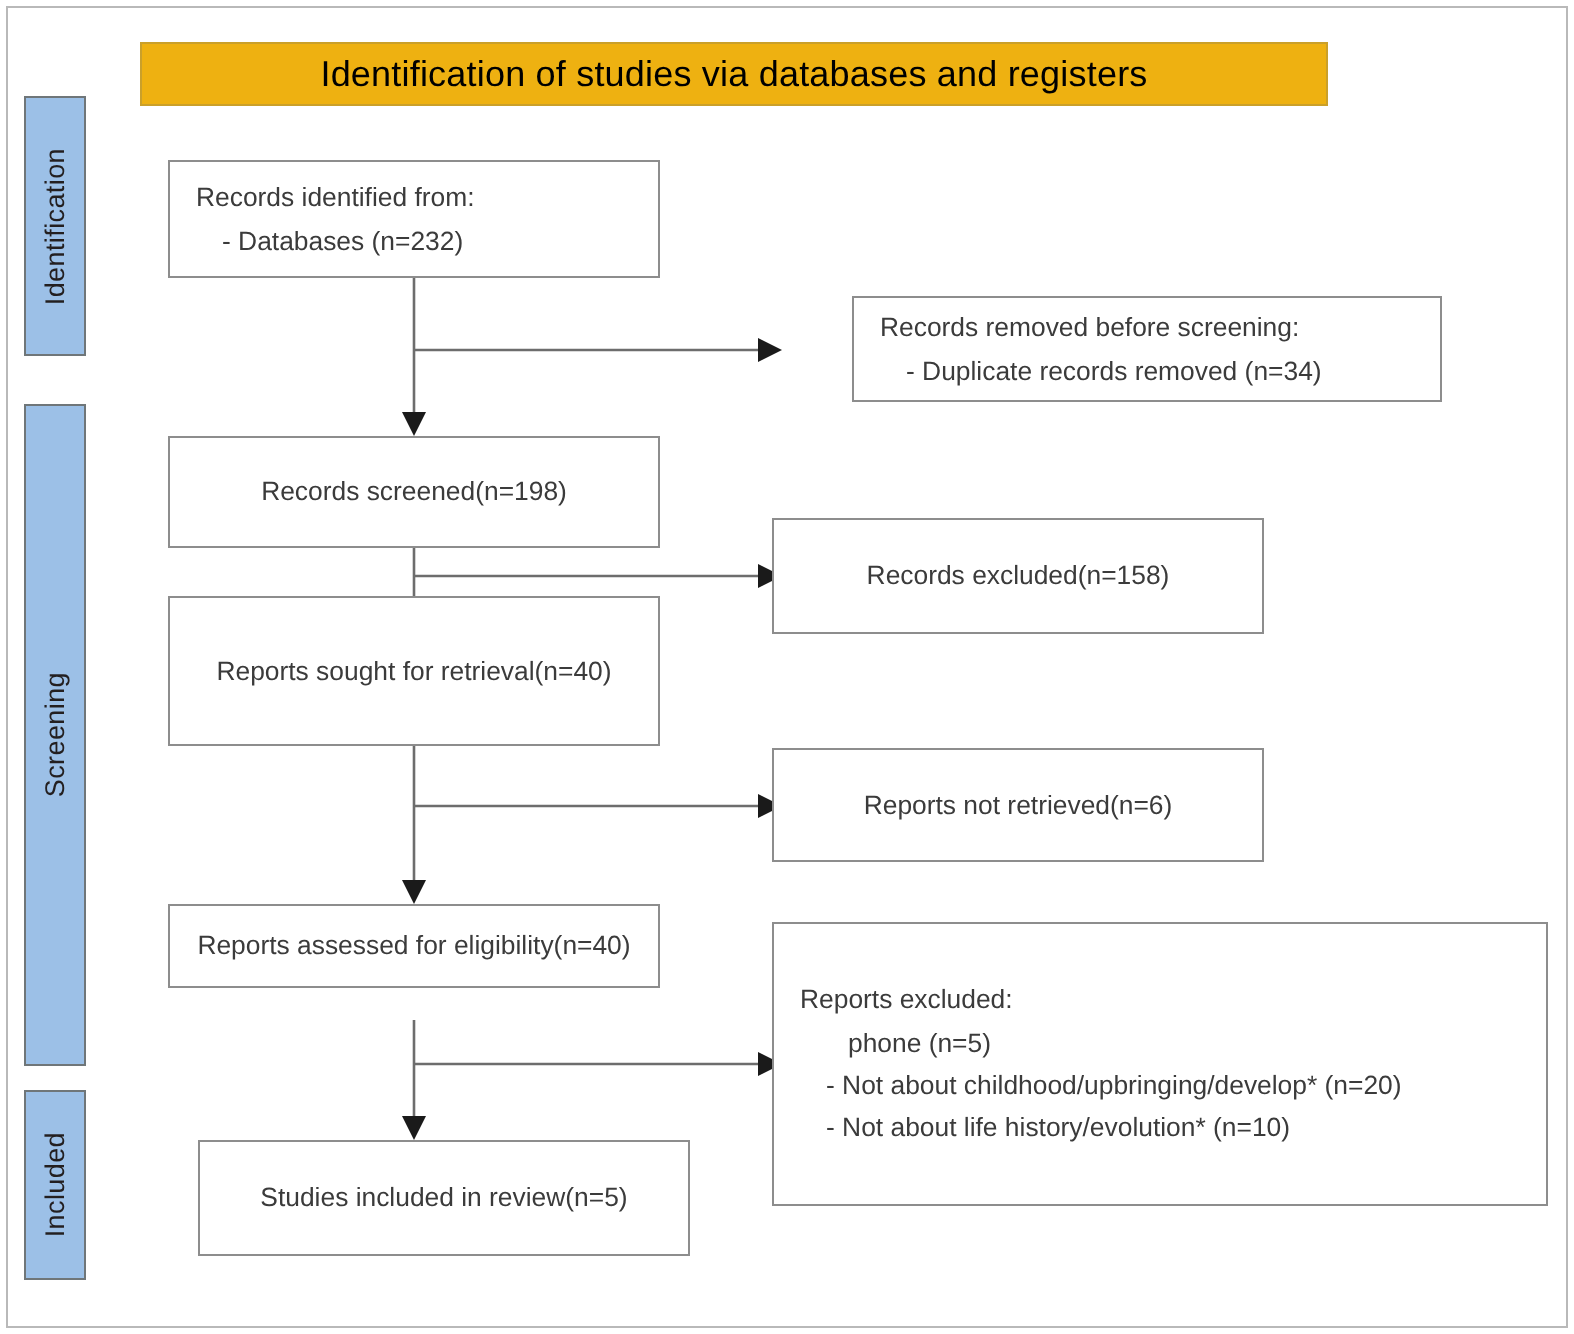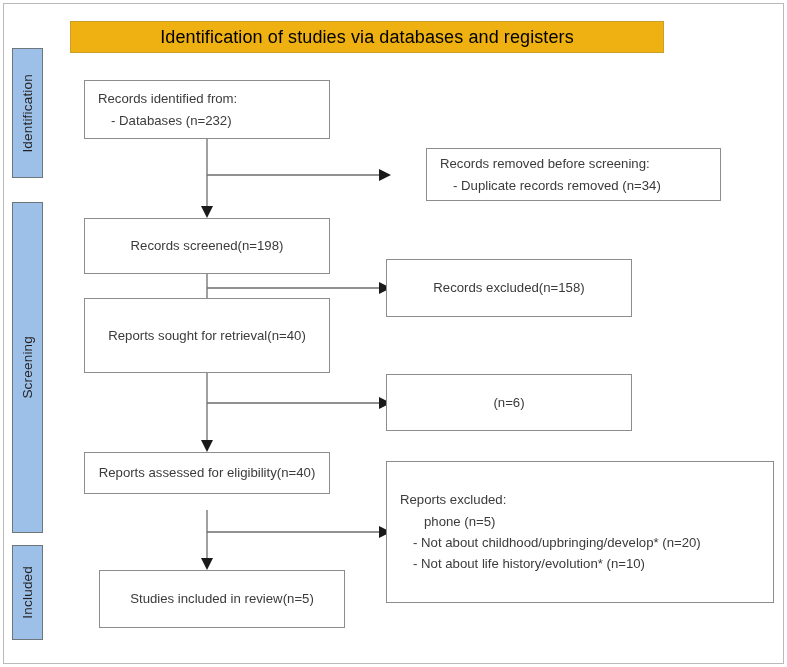--- a/index.html
+++ b/index.html
@@ -175,20 +175,21 @@
     <div>Records removed before screening:</div>
     <div class="hang">- Duplicate records removed (n=34)</div>
   </div>
 
   <div class="node center" style="left:386px; top:259px; width:246px; height:58px;">
     <div>Records excluded</div>
     <div>(n=158)</div>
   </div>
 
   <div class="node center" style="left:386px; top:374px; width:246px; height:57px;">
+    <div>Reports not retrieved</div>
     <div>(n=6)</div>
   </div>
 
   <div class="node left" style="left:386px; top:461px; width:388px; height:142px;">
     <div>Reports excluded:</div>
     <div class="hang" style="padding-left:24px;">phone (n=5)</div>
     <div class="hang">- Not about childhood/upbringing/develop* (n=20)</div>
     <div class="hang">- Not about life history/evolution* (n=10)</div>
   </div>
 

